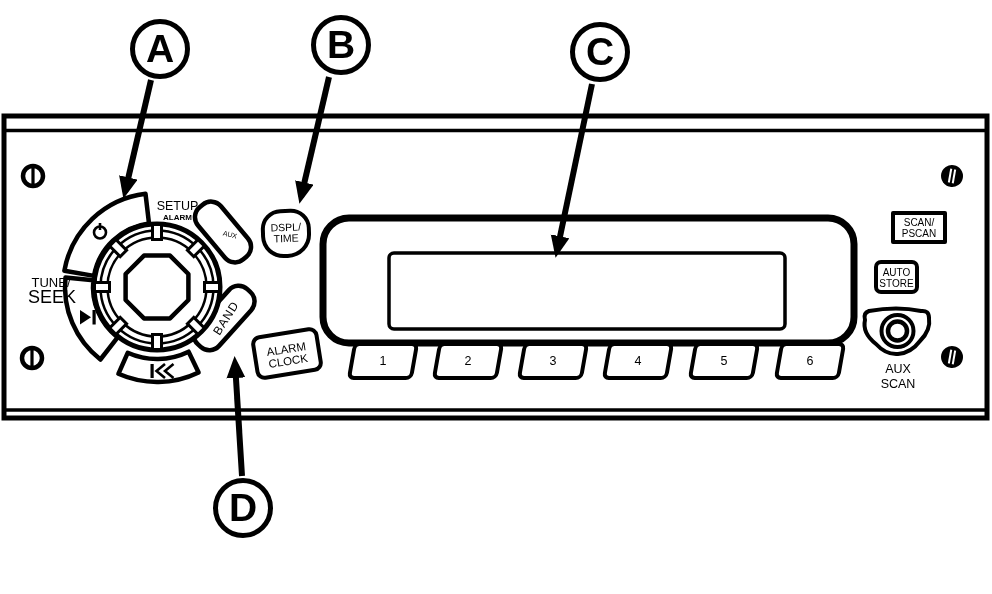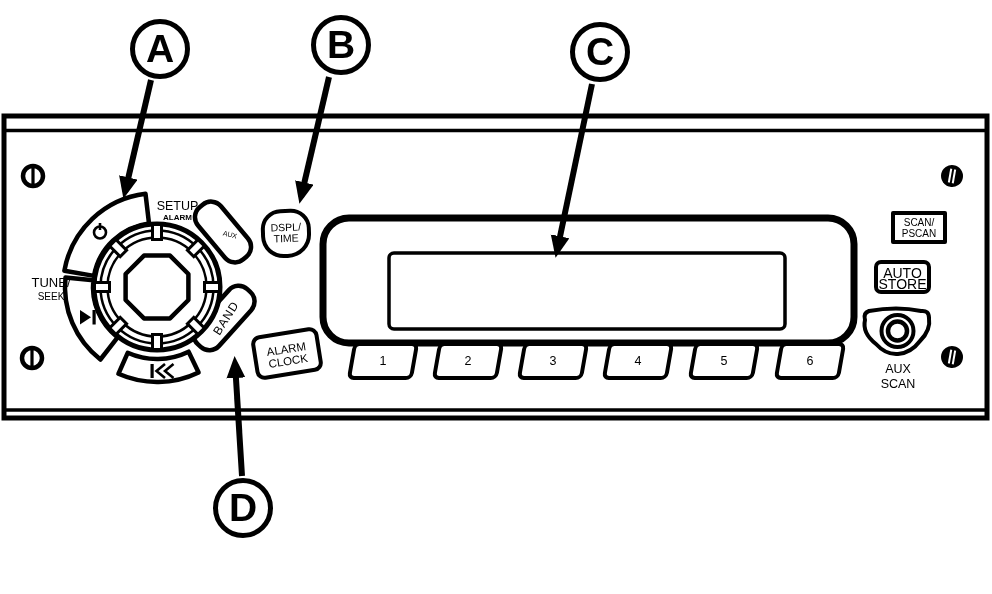--- a/index.html
+++ b/index.html
@@ -17,22 +17,22 @@
         text-align:center;}
   .preset{width:66px;height:38px;border-radius:7px;transform:skewX(-10deg);top:342px;}
   .preset span{display:block;line-height:30px;font-size:12.5px;transform:skewX(10deg);}
   .twoline{font-size:10.5px;line-height:11px;}
   .dspl{left:261px;top:209px;width:50px;height:49px;border-radius:40% 40% 48% 45%;
         transform:rotate(-2deg);padding-top:9px;}
   .alarm{left:253px;top:331px;width:68px;height:45px;border-radius:9px;
          transform:rotate(-9deg);padding-top:8px;font-size:11.5px;line-height:12px;}
   .scan{left:879px;top:211px;width:56px;height:33px;border-radius:2px;padding-top:3px;
         font-size:10px;line-height:10.5px;margin-left:12px;}
-  .store{left:874px;top:260px;width:57px;height:34px;border-radius:7px;padding-top:4px;
-         font-size:14px;line-height:10.5px;}
+  .store{left:874px;top:260px;width:45px;height:34px;border-radius:7px;padding-top:4px;
+         font-size:10px;line-height:10.5px;}
 </style>
 </head>
 <body>
 
 <div class="stage">
 
   <svg width="992" height="594" viewBox="0 0 992 594">
     <defs>
       <marker id="ah" markerUnits="userSpaceOnUse" markerWidth="26" markerHeight="20" refX="15" refY="9.5" orient="auto">
         <polygon points="0,0 22,9.5 0,19" fill="#000"></polygon>
@@ -118,21 +118,21 @@
     <line x1="242" y1="476" x2="235" y2="363" stroke="#000" stroke-width="6" marker-end="url(#ah)"></line>
   </svg>
 
   <div class="callout" style="left:130px;top:19px;">A</div>
   <div class="callout" style="left:311px;top:15px;">B</div>
   <div class="callout" style="left:570px;top:22px;">C</div>
   <div class="callout" style="left:213px;top:478px;">D</div>
 
   <div class="lbl" style="left:8px;top:276px;width:46px;padding-left:20px;">
     <span style="font-size:13px;line-height:14px;">TUNE/</span>
-    <span style="font-size:10px;line-height:14px;">SEEK</span>
+    <span style="font-size:18px;line-height:14px;">SEEK</span>
   </div>
   <div class="lbl" style="left:150px;top:200px;width:55px;">
     <span style="font-size:12.5px;line-height:13px;">SETUP</span>
     <span style="font-size:8px;font-weight:bold;line-height:9px;">ALARM</span>
   </div>
   <div class="lbl" style="left:215px;top:231px;width:30px;font-size:7px;transform:rotate(14deg);">AUX</div>
   <div class="lbl" style="left:196px;top:308px;width:60px;font-size:12px;line-height:20px;letter-spacing:1px;transform:rotate(-58deg);">BAND</div>
   <div class="lbl" style="left:866px;top:362px;width:64px;">
     <span style="font-size:12.5px;line-height:15px;">AUX</span>
     <span style="font-size:12.5px;line-height:15px;">SCAN</span>

